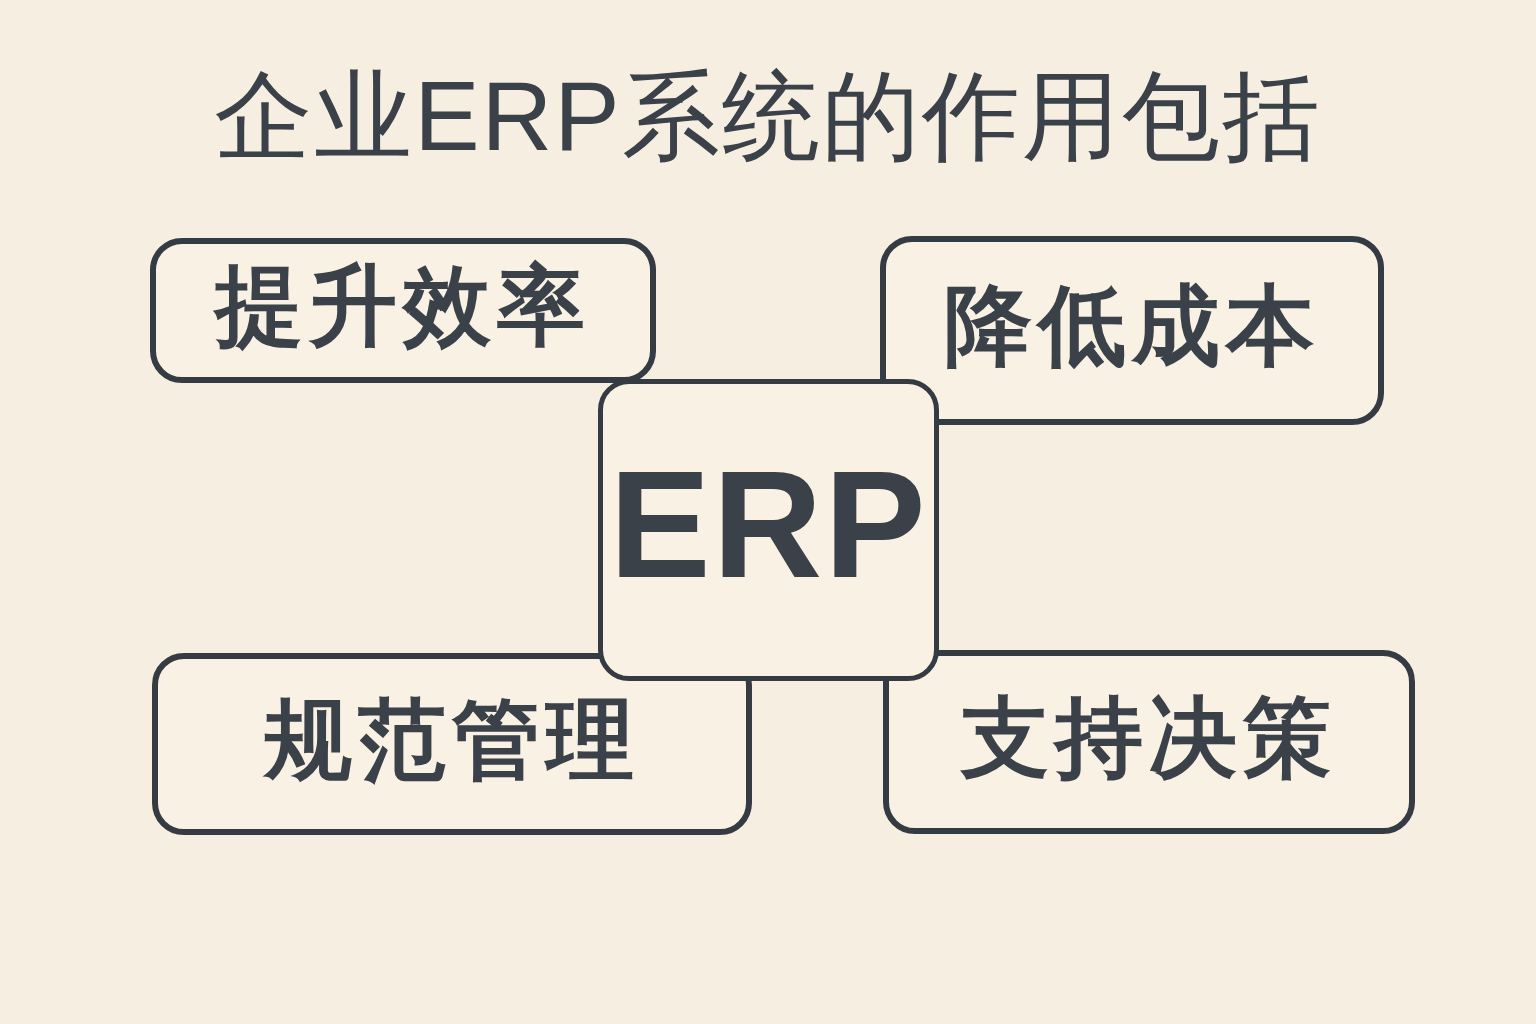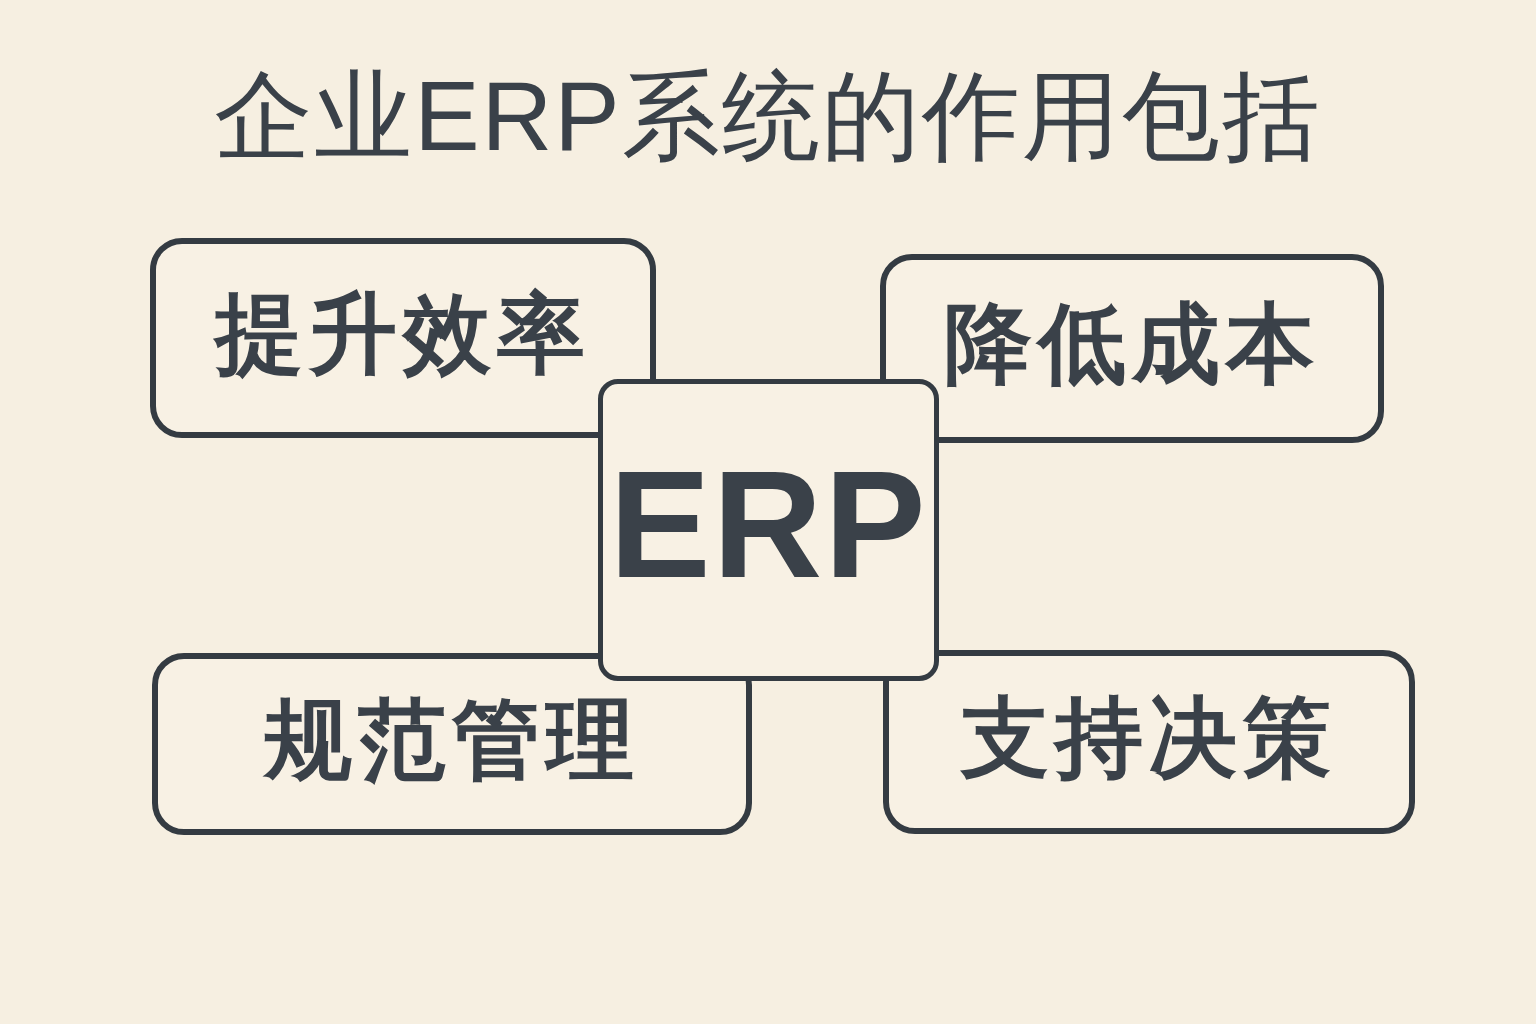--- a/index.html
+++ b/index.html
@@ -45,27 +45,27 @@
     z-index: 1;
   }
   .box .label {
     font-size: 88px;
     font-weight: 800;
     color: #3a4149;
     letter-spacing: 6px;
     white-space: nowrap;
     transform: translateY(-4px);
   }
-  .box-top-left     { left: 150px; top: 238px; width: 506px; height: 200px; }
-  .box-top-right    { left: 880px; top: 236px; width: 504px; height: 189px; margin-top: 18px; }
+  .box-top-left     { left: 150px; top: 238px; width: 506px; height: 145px; }
+  .box-top-right    { left: 880px; top: 236px; width: 504px; height: 189px; }
   .box-bottom-left  { left: 152px; top: 653px; width: 600px; height: 182px; }
   .box-bottom-right { left: 883px; top: 650px; width: 532px; height: 184px; }
   .box-center {
     left: 598px; top: 379px; width: 341px; height: 302px;
-    border-radius: 20px;
+    border-radius: 31px;
     border-width: 5px;
     z-index: 2;
   }
   .box-center .label {
     font-size: 152px;
     font-weight: 800;
     letter-spacing: 2px;
     transform: translateY(-6px);
   }
 </style>

